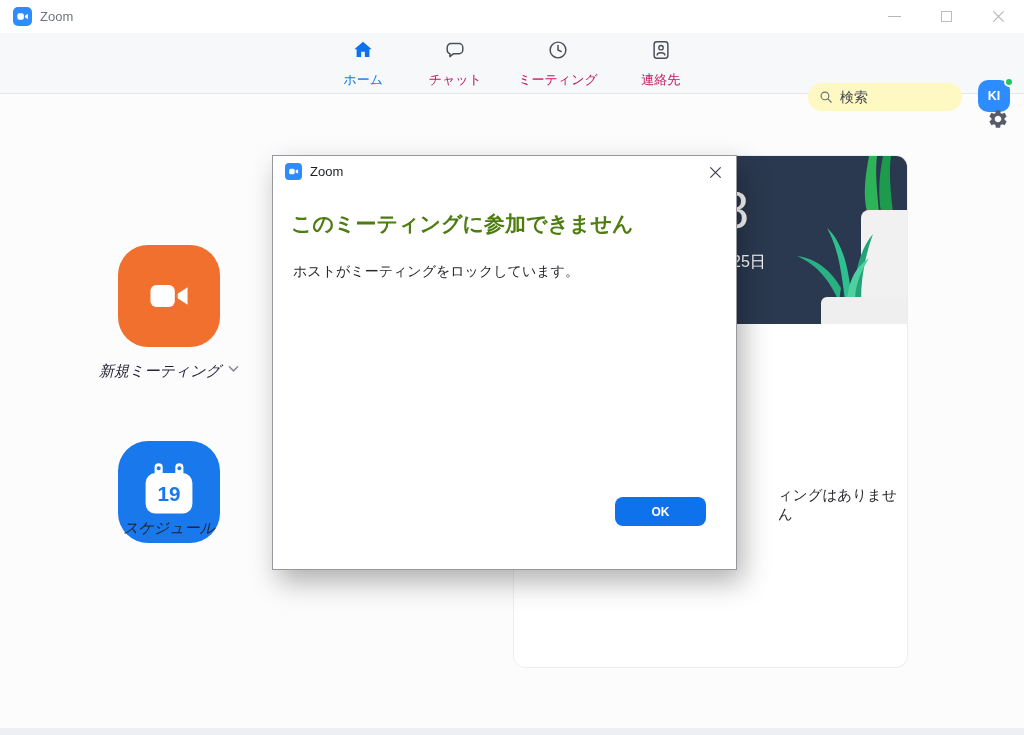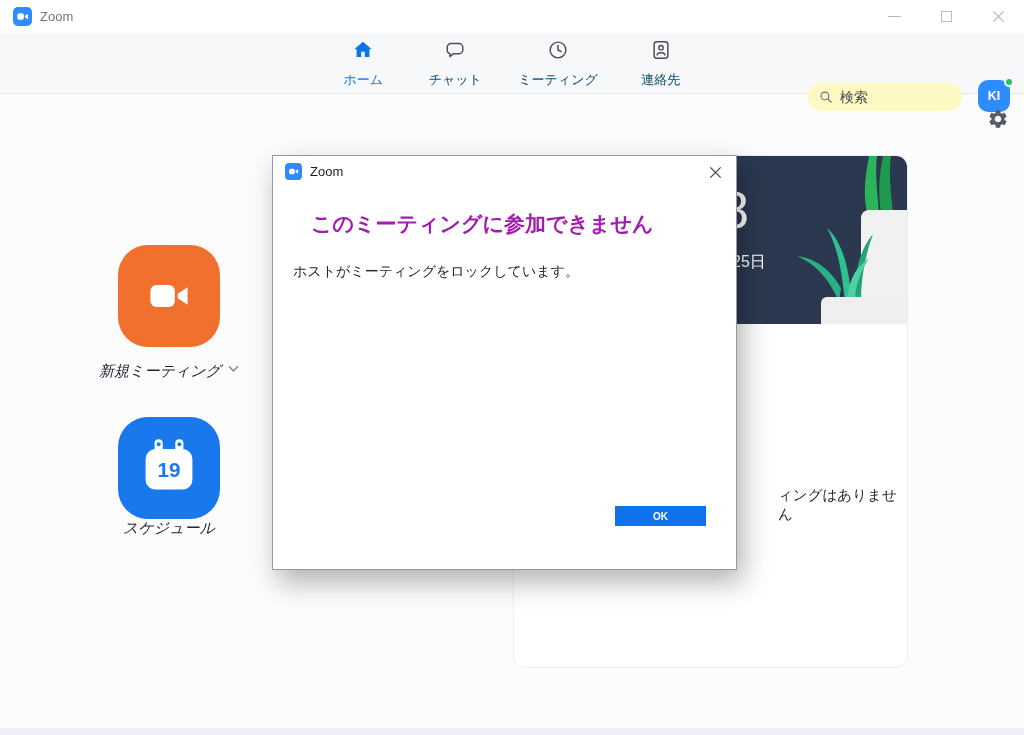--- a/index.html
+++ b/index.html
@@ -30,21 +30,21 @@
   
   .navbar {
     position: absolute; left: 0; top: 33px; width: 1024px; height: 61px;
     background: #f7f8fa; border-bottom: 1px solid #e5e7eb;
   }
   .tabs {
     position: absolute; left: 0; top: 0; width: 1024px; height: 61px;
     display: flex; justify-content: center; align-items: center; gap: 34px;
   }
   .tab { display: flex; flex-direction: column; align-items: center; gap: 10px; min-width: 58px; cursor: pointer; }
-  .tab .tab-label { font-size: 13px; color: #0c4a6e; }
+  .tab .tab-label { font-size: 13px; color: #be185d; }
   .tab.active .tab-label { color: #0E72ED; }
   .tab svg { width: 22px; height: 22px; }
   .search {
     position: absolute; left: 808px; top: 50px; width: 154px; height: 28px;
     background: #fef9c3; border-radius: 14px; display: flex; align-items: center;
   }
   .search svg { width: 14px; height: 14px; margin-left: 11px; flex: 0 0 auto; }
   .search input {
     border: none; background: transparent; outline: none; width: 110px;
     font-size: 14px; margin-left: 7px; color: #2c2f35;
@@ -64,21 +64,21 @@
   
   .gear-btn { position: absolute; left: 987px; top: 108px; width: 22px; height: 22px; cursor: pointer; }
   .gear-btn svg { width: 22px; height: 22px; }
 
   .squircle {
     position: absolute; width: 102px; height: 102px; border-radius: 30px;
     display: flex; align-items: center; justify-content: center; cursor: pointer;
   }
   .btn-new { left: 118px; top: 245px; background: #F2702D; }
   .btn-new svg { width: 58px; height: 58px; }
-  .btn-sched { left: 118px; top: 417px; background: #1A78ED; }
+  .btn-sched { left: 118px; top: 441px; background: #1A78ED; }
   .btn-sched svg { width: 72px; height: 72px; }
   .action-label-row {
     position: absolute; left: 59px; width: 220px; display: flex;
     justify-content: center; gap: 7px; font-style: italic;
   }
   .row-new { top: 362px; }
   .row-sched { top: 519px; }
   .action-label { font-size: 15px; color: #232333; }
   .chev { width: 11px; height: 8px; margin-top: 3px; cursor: pointer; }
 
@@ -109,26 +109,26 @@
   .dlg-logo {
     width: 17px; height: 17px; border-radius: 4px; background: #2D8CFF;
     display: flex; align-items: center; justify-content: center;
   }
   .dlg-logo svg { width: 11px; height: 11px; }
   .dlg-title { margin-left: 8px; font-size: 13px; color: #1d1f26; }
   .dlg-close {
     position: absolute; right: 10px; top: 5px; width: 22px; height: 22px;
     display: flex; align-items: center; justify-content: center; cursor: pointer;
   }
-  .dlg-heading { margin: 24px 30px 0 38px; font-size: 21px; font-weight: bold; color: #a21caf; font-family: Liberation Mono, monospace; }
+  .dlg-heading { margin: 24px 30px 0 18px; font-size: 21px; font-weight: bold; color: #4d7c0f; font-family: Liberation Mono, monospace; }
   .dlg-body { margin: 25px 30px 0 20px; font-size: 14px; color: #26282e; }
   .dlg-ok {
-    position: absolute; right: 30px; bottom: 43px; width: 91px; height: 20px;
-    background: #0E72ED; color: #ffffff; border: none; border-radius: 0;
-    font-size: 10px; font-weight: bold; cursor: pointer;
+    position: absolute; right: 30px; bottom: 43px; width: 91px; height: 29px;
+    background: #0E72ED; color: #ffffff; border: none; border-radius: 8px;
+    font-size: 12px; font-weight: bold; cursor: pointer;
     font-family: "Liberation Sans", "DejaVu Sans", sans-serif;
   }
 
   .bottom-strip { position: absolute; left: 0; top: 728px; width: 1024px; height: 7px; background: #edeff4; }
 </style>
 </head>
 <body>
 
 <div class="titlebar">
   <span class="app-logo">

